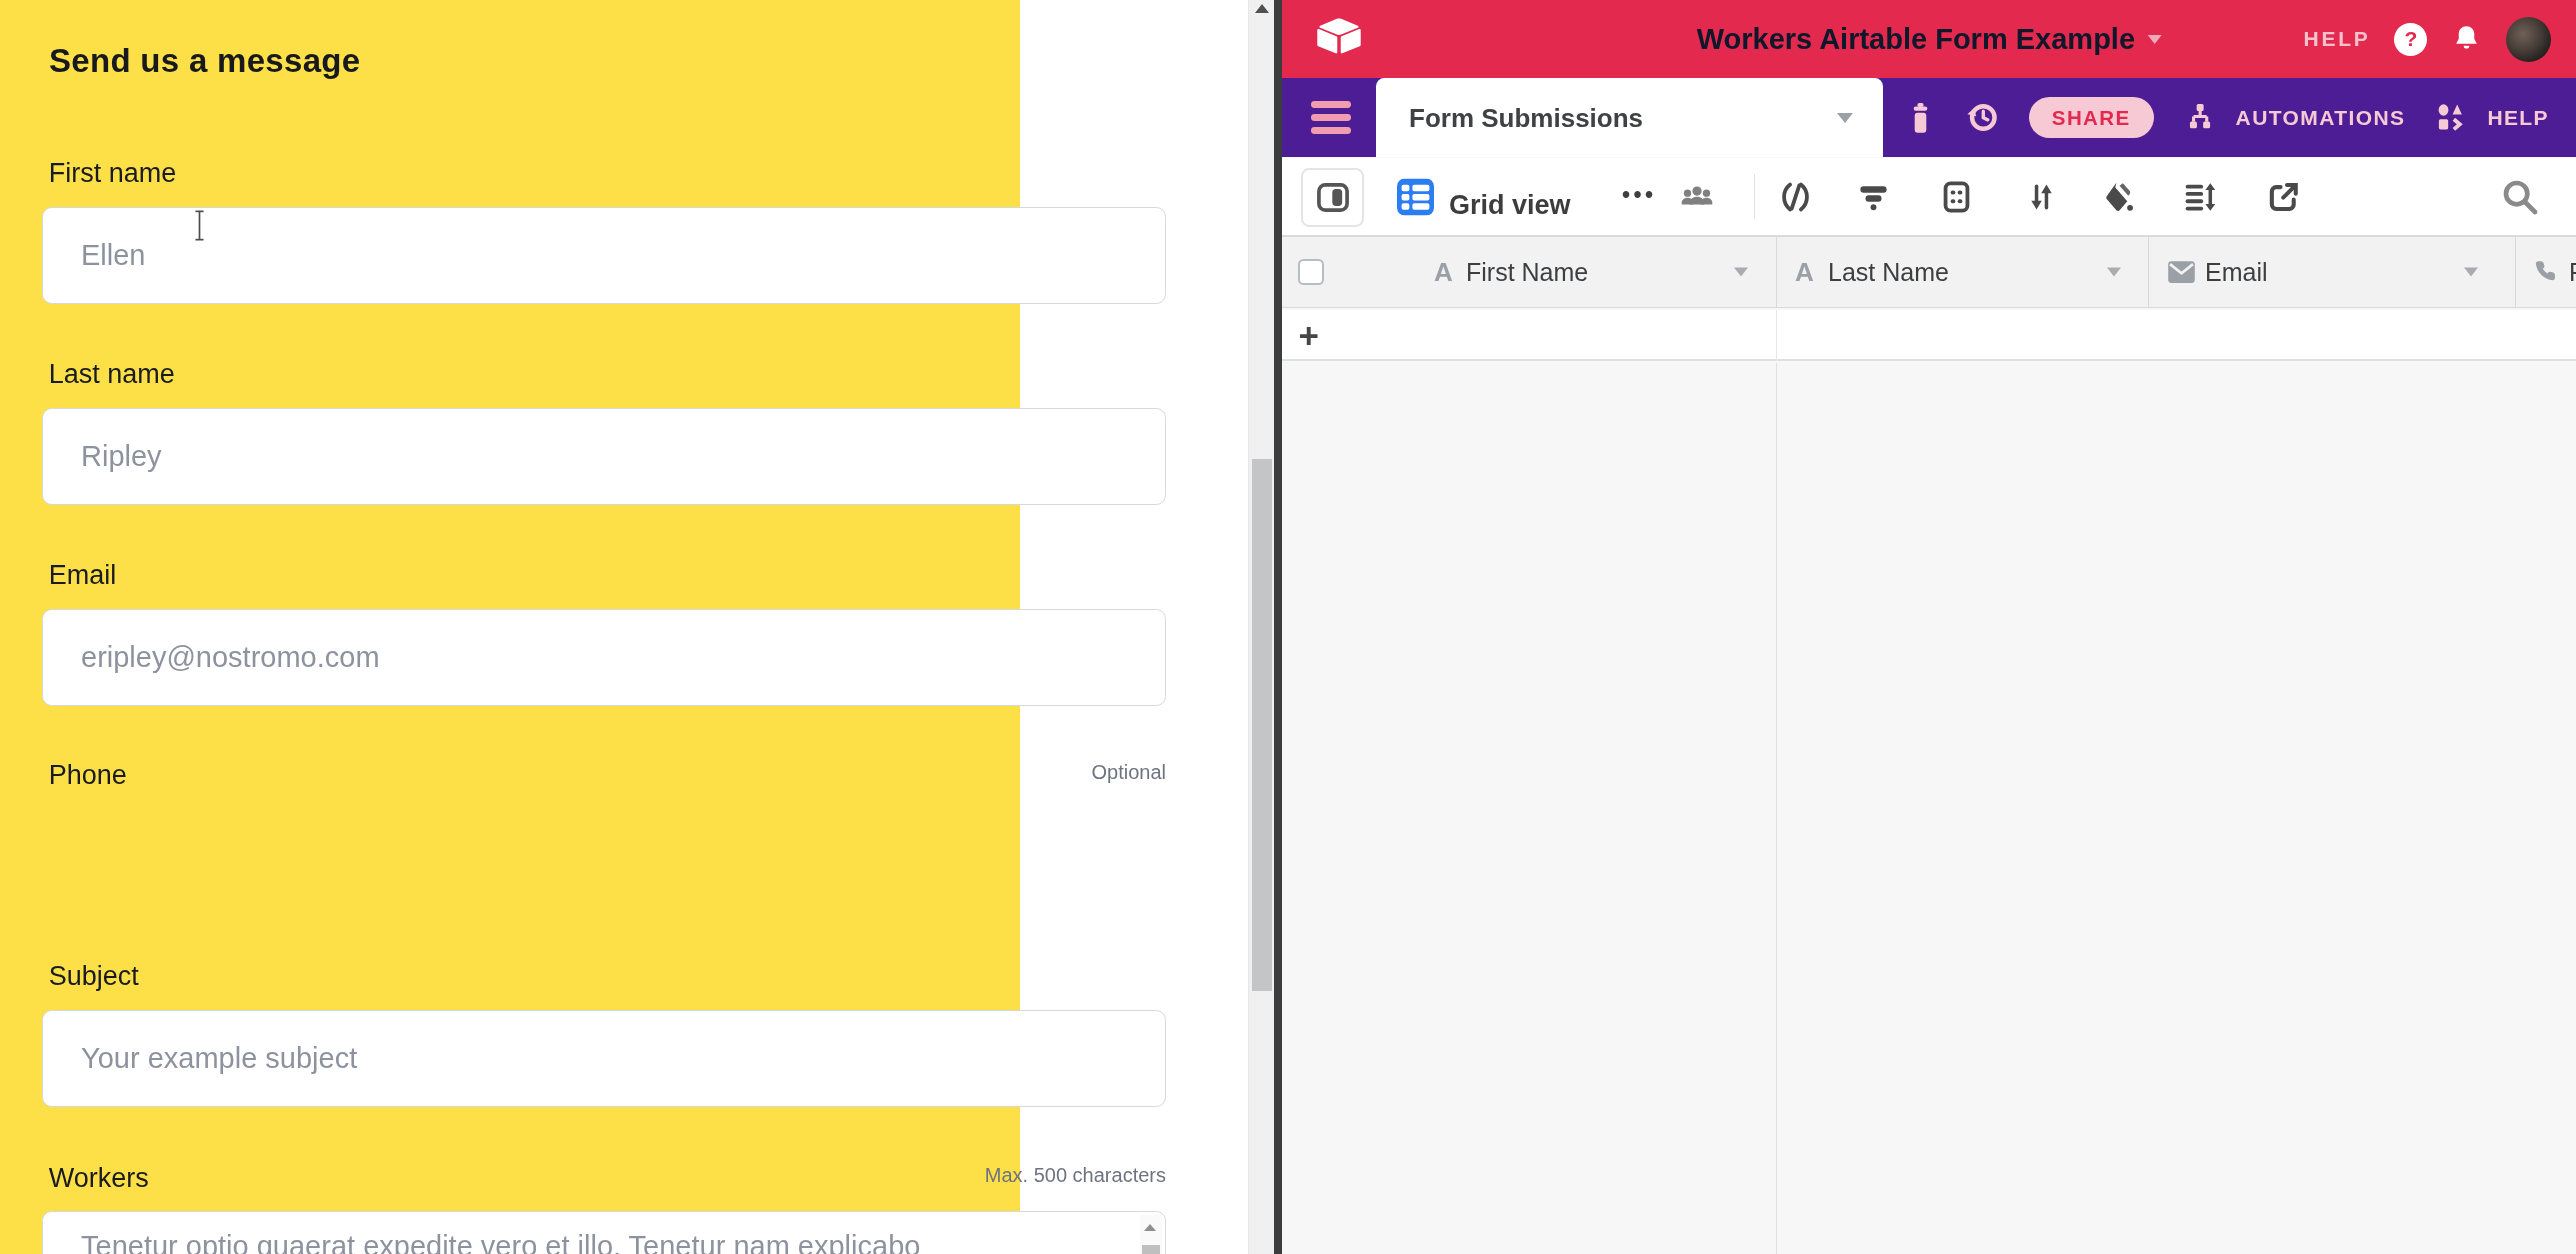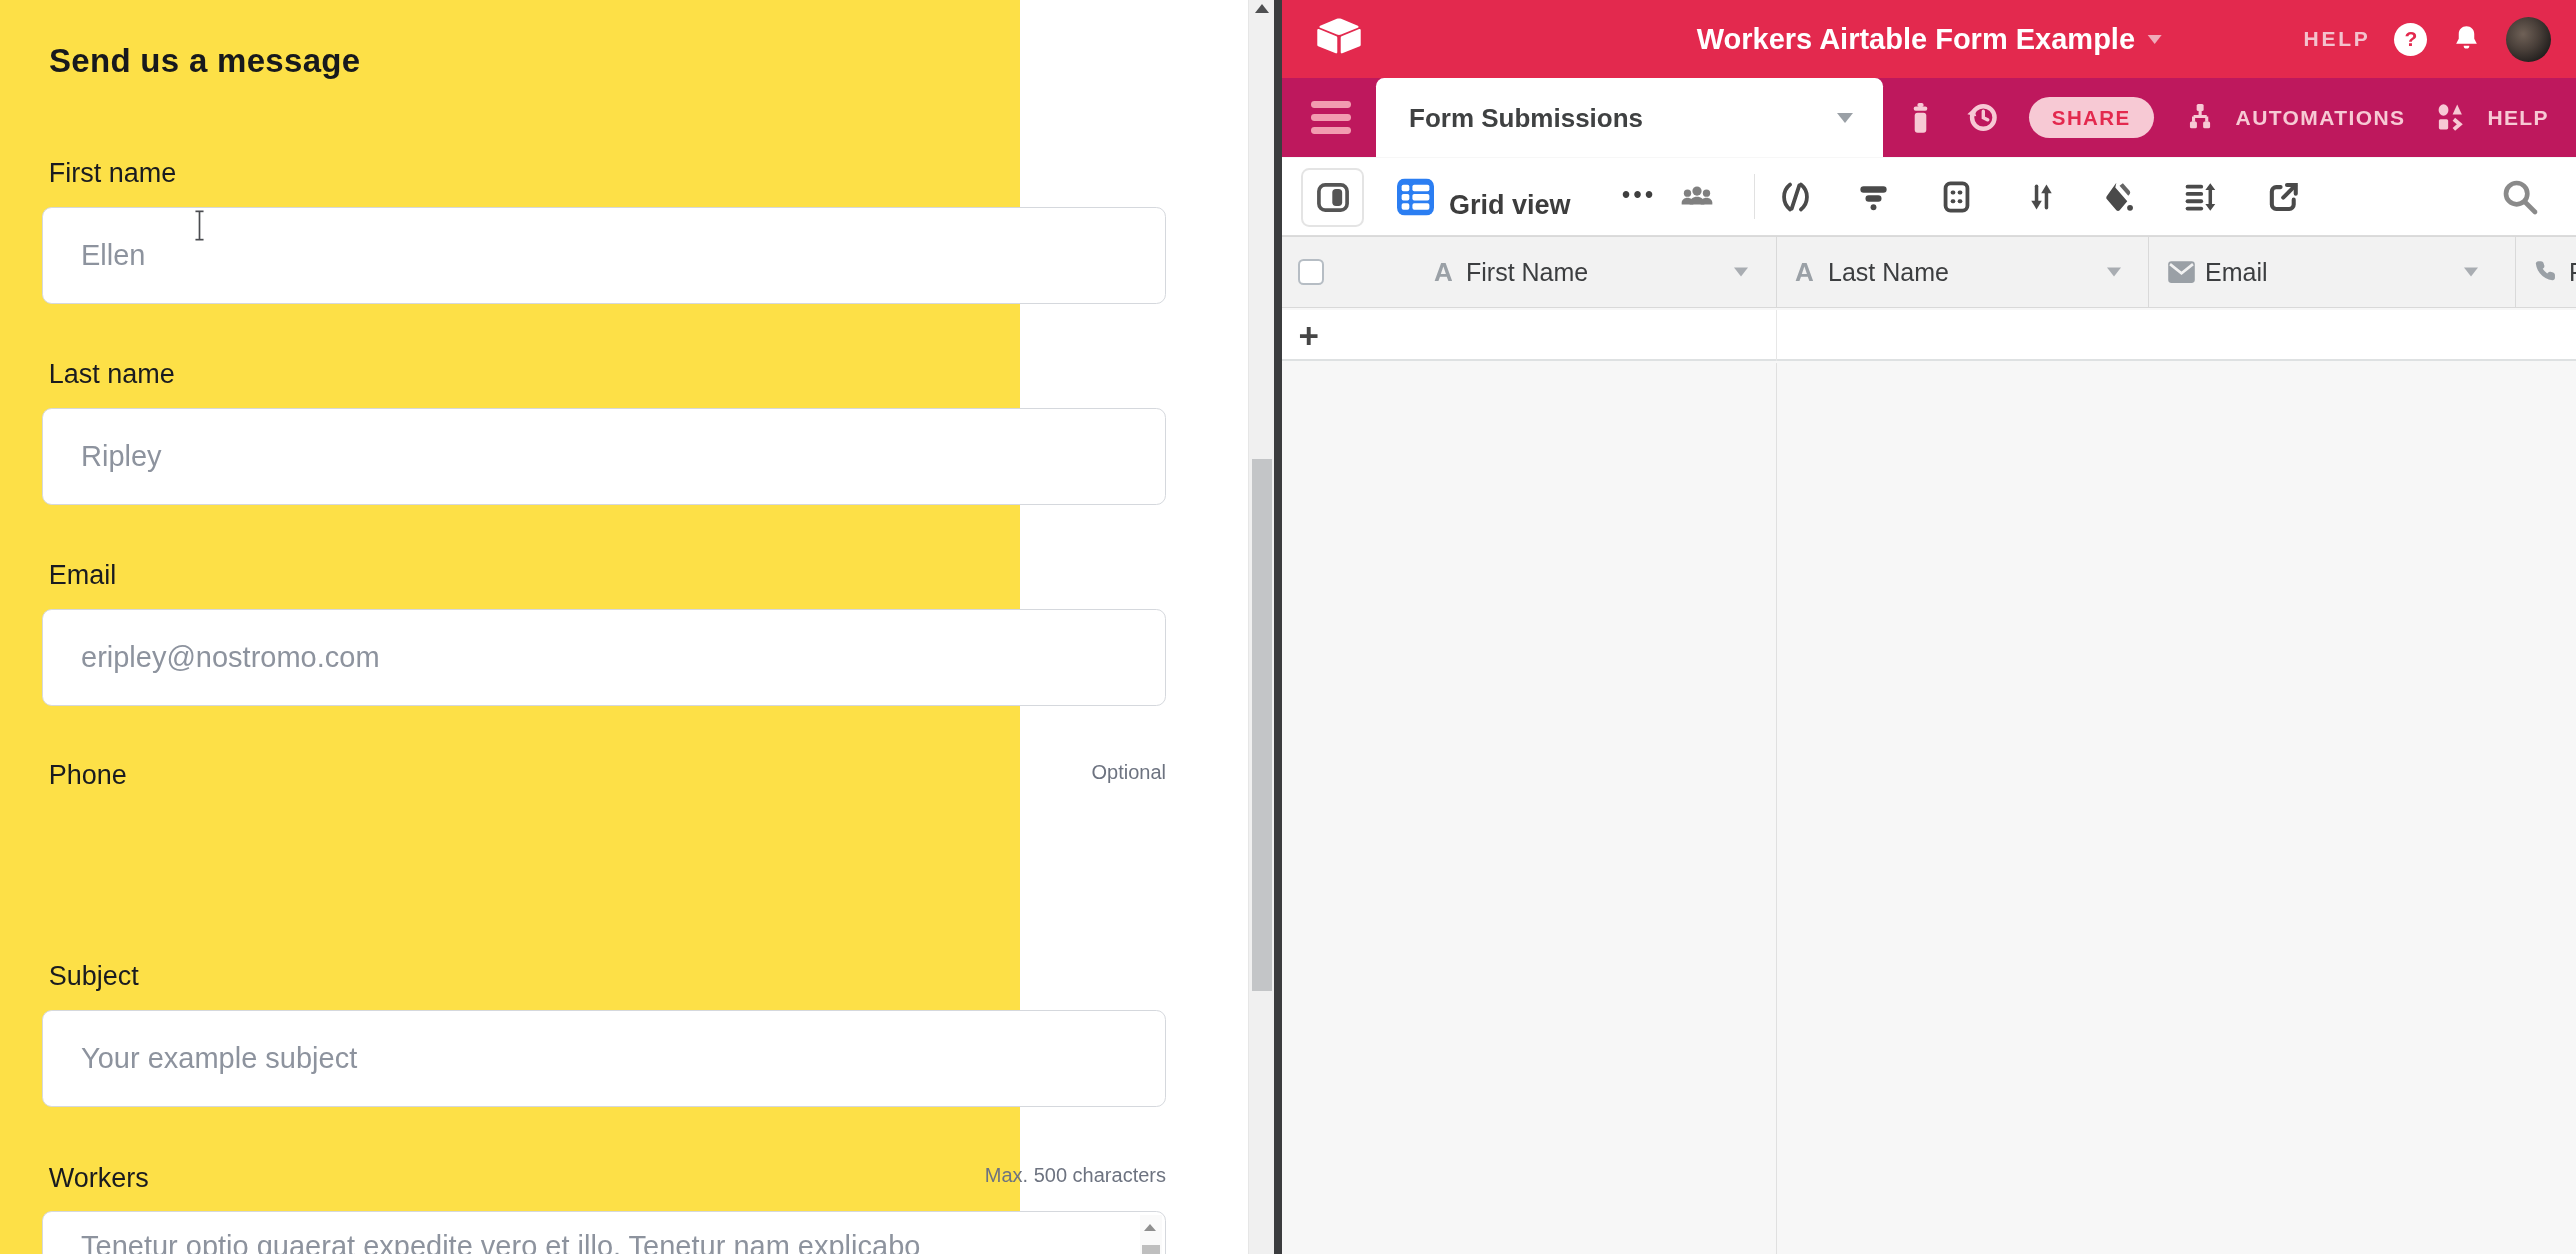--- a/index.html
+++ b/index.html
@@ -27,28 +27,28 @@
   .ls-up { position:absolute; top:4.1px; left:5.5px; width:0; height:0; border-left:7.5px solid transparent; border-right:7.5px solid transparent; border-bottom:9px solid #4f5052; }
   .ls-thumb { position:absolute; left:2.7px; top:459px; width:20.5px; height:532px; background:#c3c5c7; }
   .window-divider { position:absolute; left:1274px; top:0; width:8.2px; height:1255px; background:#3b3c3e; }
 
   
   .airtable { position:absolute; left:1282px; top:0; width:1294px; height:1255px; background:#f7f7f7; overflow:hidden; }
 
   .at-topbar { position:absolute; left:0; top:0; width:1294px; height:78px; background:#e3294e; }
   .at-logo { position:absolute; left:35px; top:18px; }
   .at-title-wrap { position:absolute; left:50%; top:0; height:78px; transform:translateX(-50%); display:flex; align-items:center; gap:12.3px; }
-  .at-title { font-size:29px; font-weight:700; color:#ffffff; white-space:nowrap; }
+  .at-title { font-size:29px; font-weight:700; color:#0f172a; white-space:nowrap; }
   .caret-title { width:0; height:0; border-left:7.5px solid transparent; border-right:7.5px solid transparent; border-top:9px solid #f0aab9; }
   .at-top-right { position:absolute; right:24.6px; top:0; height:78px; display:flex; align-items:center; gap:24px; }
   .help-label { font-size:21px; font-weight:600; letter-spacing:2.7px; color:#f3c2cd; }
   .q-circle { width:33px; height:33px; border-radius:50%; background:#fff; display:flex; align-items:center; justify-content:center; font-size:21px; font-weight:700; color:#e3294e; }
   .avatar { width:45px; height:45px; border-radius:50%; background:radial-gradient(circle at 38% 38%, #6f6157 0%, #4a403a 40%, #201d1c 78%, #141313 100%); }
 
-  .at-tabbar { position:absolute; left:0; top:78px; width:1294px; height:79px; background:#be185d; }
+  .at-tabbar { position:absolute; left:0; top:78px; width:1294px; height:79px; background:#4c1d95; }
   .hamburger { position:absolute; left:29px; top:23px; width:40px; height:33px; display:flex; flex-direction:column; justify-content:space-between; }
   .hamburger span { display:block; height:6.8px; border-radius:3.4px; background:#f29cb0; }
   .view-tab { position:absolute; left:94px; top:0; width:507px; height:79px; background:#fff; border-radius:8.2px 8.2px 0 0; }
   .view-tab-label { position:absolute; left:33px; top:50%; transform:translateY(-50%); font-size:26px; font-weight:700; color:#3f4142; }
   .caret-tab { position:absolute; right:30px; top:50%; transform:translateY(-50%); width:0; height:0; border-left:8.2px solid transparent; border-right:8.2px solid transparent; border-top:10.2px solid #9aa0a6; }
   .tab-right { position:absolute; right:27px; top:0; height:79px; display:flex; align-items:center; gap:30px; color:#f7c9d4; }
   .share-pill { background:#f7c9d4; color:#e3294e; font-size:20.5px; font-weight:700; letter-spacing:1.4px; padding:8.2px 23px; border-radius:27px; }
   .bar-group { display:flex; align-items:center; gap:21px; }
   .bar-group .glabel { font-size:21px; font-weight:700; letter-spacing:1.4px; color:#f7c9d4; }
 

